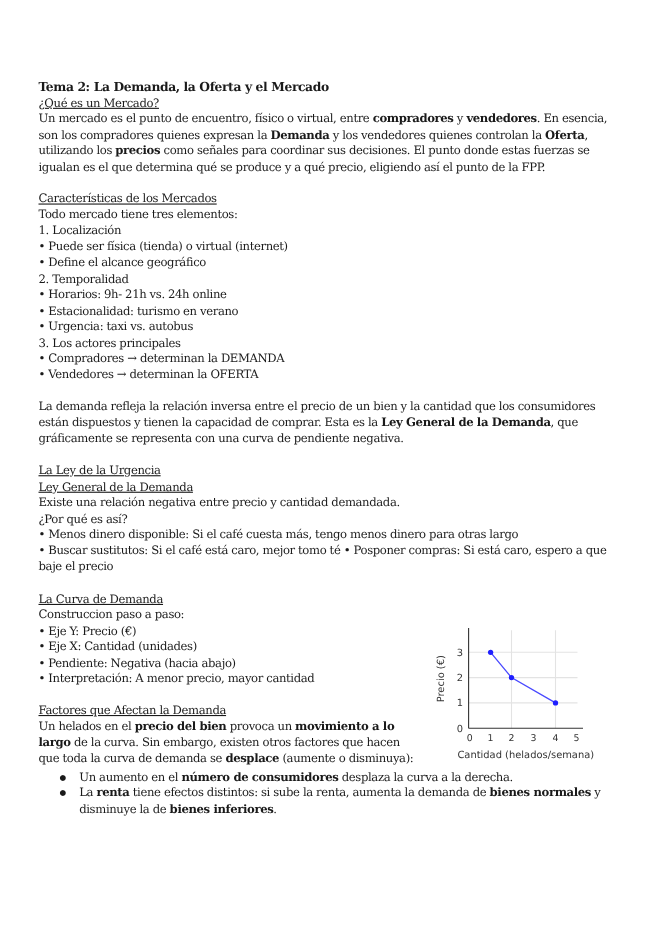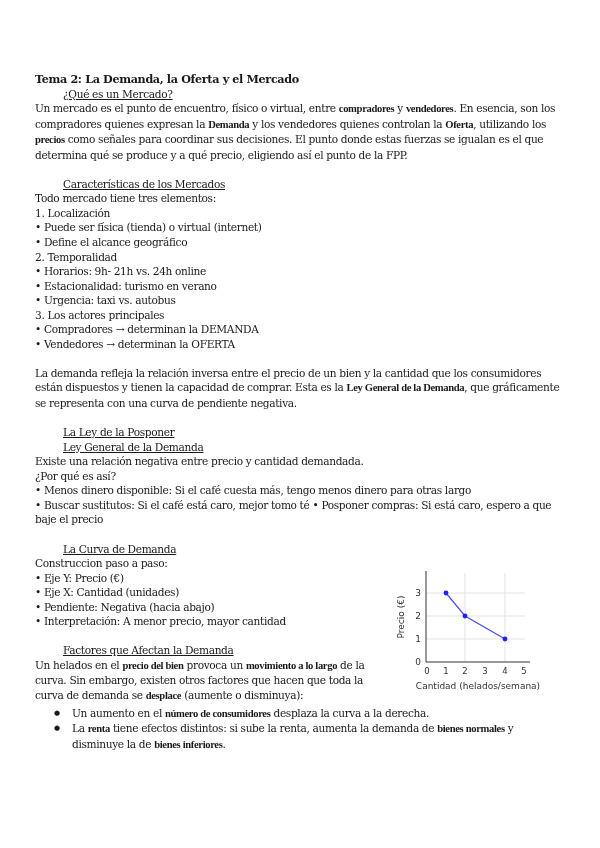--- a/index.html
+++ b/index.html
@@ -3,22 +3,22 @@
 <meta charset="utf-8">
 <style>
   html, body { margin: 0; padding: 0; background: #ffffff; }
   body { width: 600px; height: 848px; position: relative; overflow: hidden;
          font-family: "DejaVu Serif", "Liberation Serif", serif; color: #1a1a1a; }
   .page { position: absolute; left: 35px; top: 72px; width: 530px;
           font-size: 10.6px; line-height: 14.55px; letter-spacing: -0.35px; }
   .line { white-space: nowrap; }
   .wrap { white-space: normal; }
   .title { font-weight: bold; font-size: 11.2px; }
-  .u { text-decoration: underline; margin-left: 28px; }
-  b { font-weight: bold; font-family: Liberation Serif, serif; }
+  .u { text-decoration: underline; }
+  b { font-weight: bold; }
   .gap { height: 14.55px; }
   .left-col { width: 345px; }
   .dot-list { margin: 0; padding: 0; list-style: none; }
   .dot-list li { position: relative; padding-left: 37px; }
   .dot-list li::before { content: "\25CF"; position: absolute; left: 19px; top: 0; font-size: 7px; }
   .chart { position: absolute; left: 390px; top: 565px; width: 170px; height: 130px; }
   .chart text { font-family: "DejaVu Sans", "Liberation Sans", sans-serif; fill: #333; }
 </style>
 </head>
 <body>
@@ -49,21 +49,21 @@
   </div>
 
   <div class="gap"></div>
 
   <div class="wrap">
     <span>La demanda refleja la relación inversa entre el precio de un bien y la cantidad que los consumidores están dispuestos y tienen la capacidad de comprar. Esta es la </span><b>Ley General de la Demanda</b><span>, que gráficamente se representa con una curva de pendiente negativa.</span>
   </div>
 
   <div class="gap"></div>
 
-  <div class="line u">La Ley de la Posponer</div>
+  <div class="line u">La Ley de la Urgencia</div>
   <div class="line u">Ley General de la Demanda</div>
   <div class="line">Existe una relación negativa entre precio y cantidad demandada.</div>
   <div class="line">¿Por qué es así?</div>
   <div class="line">• Menos dinero disponible: Si el café cuesta más, tengo menos dinero para otras largo</div>
   <div class="wrap">• Buscar sustitutos: Si el café está caro, mejor tomo té • Posponer compras: Si está caro, espero a que baje el precio</div>
 
   <div class="gap"></div>
 
   <div class="line u">La Curva de Demanda</div>
   <div class="line">Construccion paso a paso:</div>

